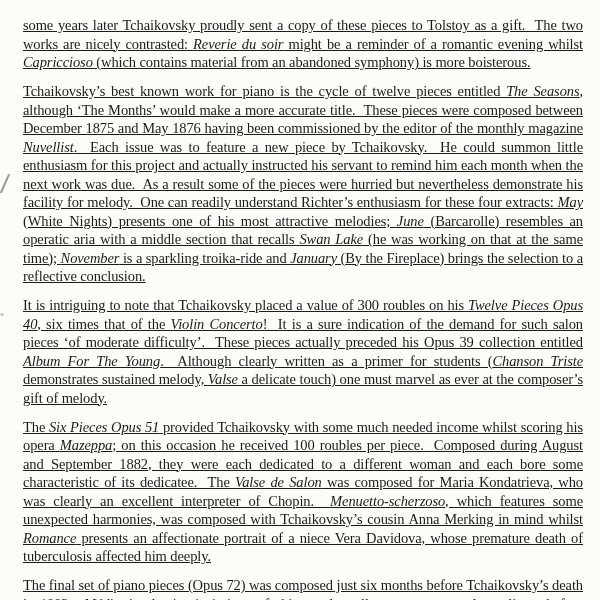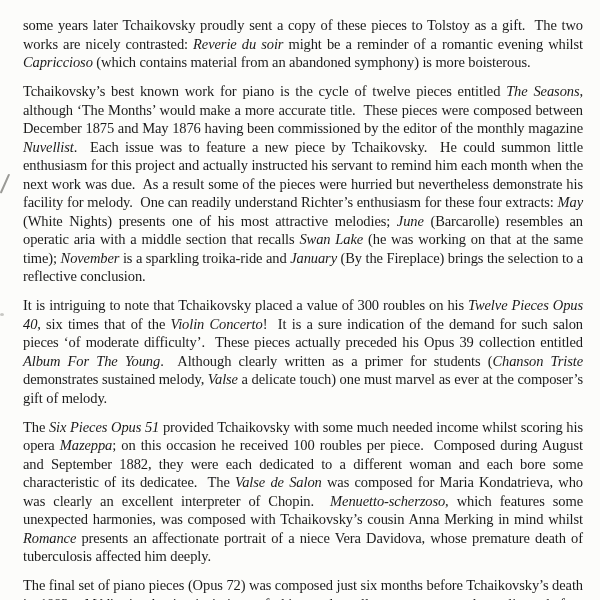--- a/index.html
+++ b/index.html
@@ -21,20 +21,21 @@
     width: 560px;
     color: var(--ink, #1b1b1b);
     font-family: "Liberation Serif", "DejaVu Serif", serif;
     font-size: 14.5px;
     letter-spacing: -0.1px;
     line-height: 18.5px;
     text-align: justify;
   }
   .page-text p {
     margin: 0 0 10.5px 0;
+    text-decoration: underline;
   }
   .pencil-mark {
     position: absolute;
     left: 4px;
     top: 173px;
     width: 1.5px;
     height: 21px;
     background: #9a9a96;
     transform: rotate(24deg);
     border-radius: 1px;

